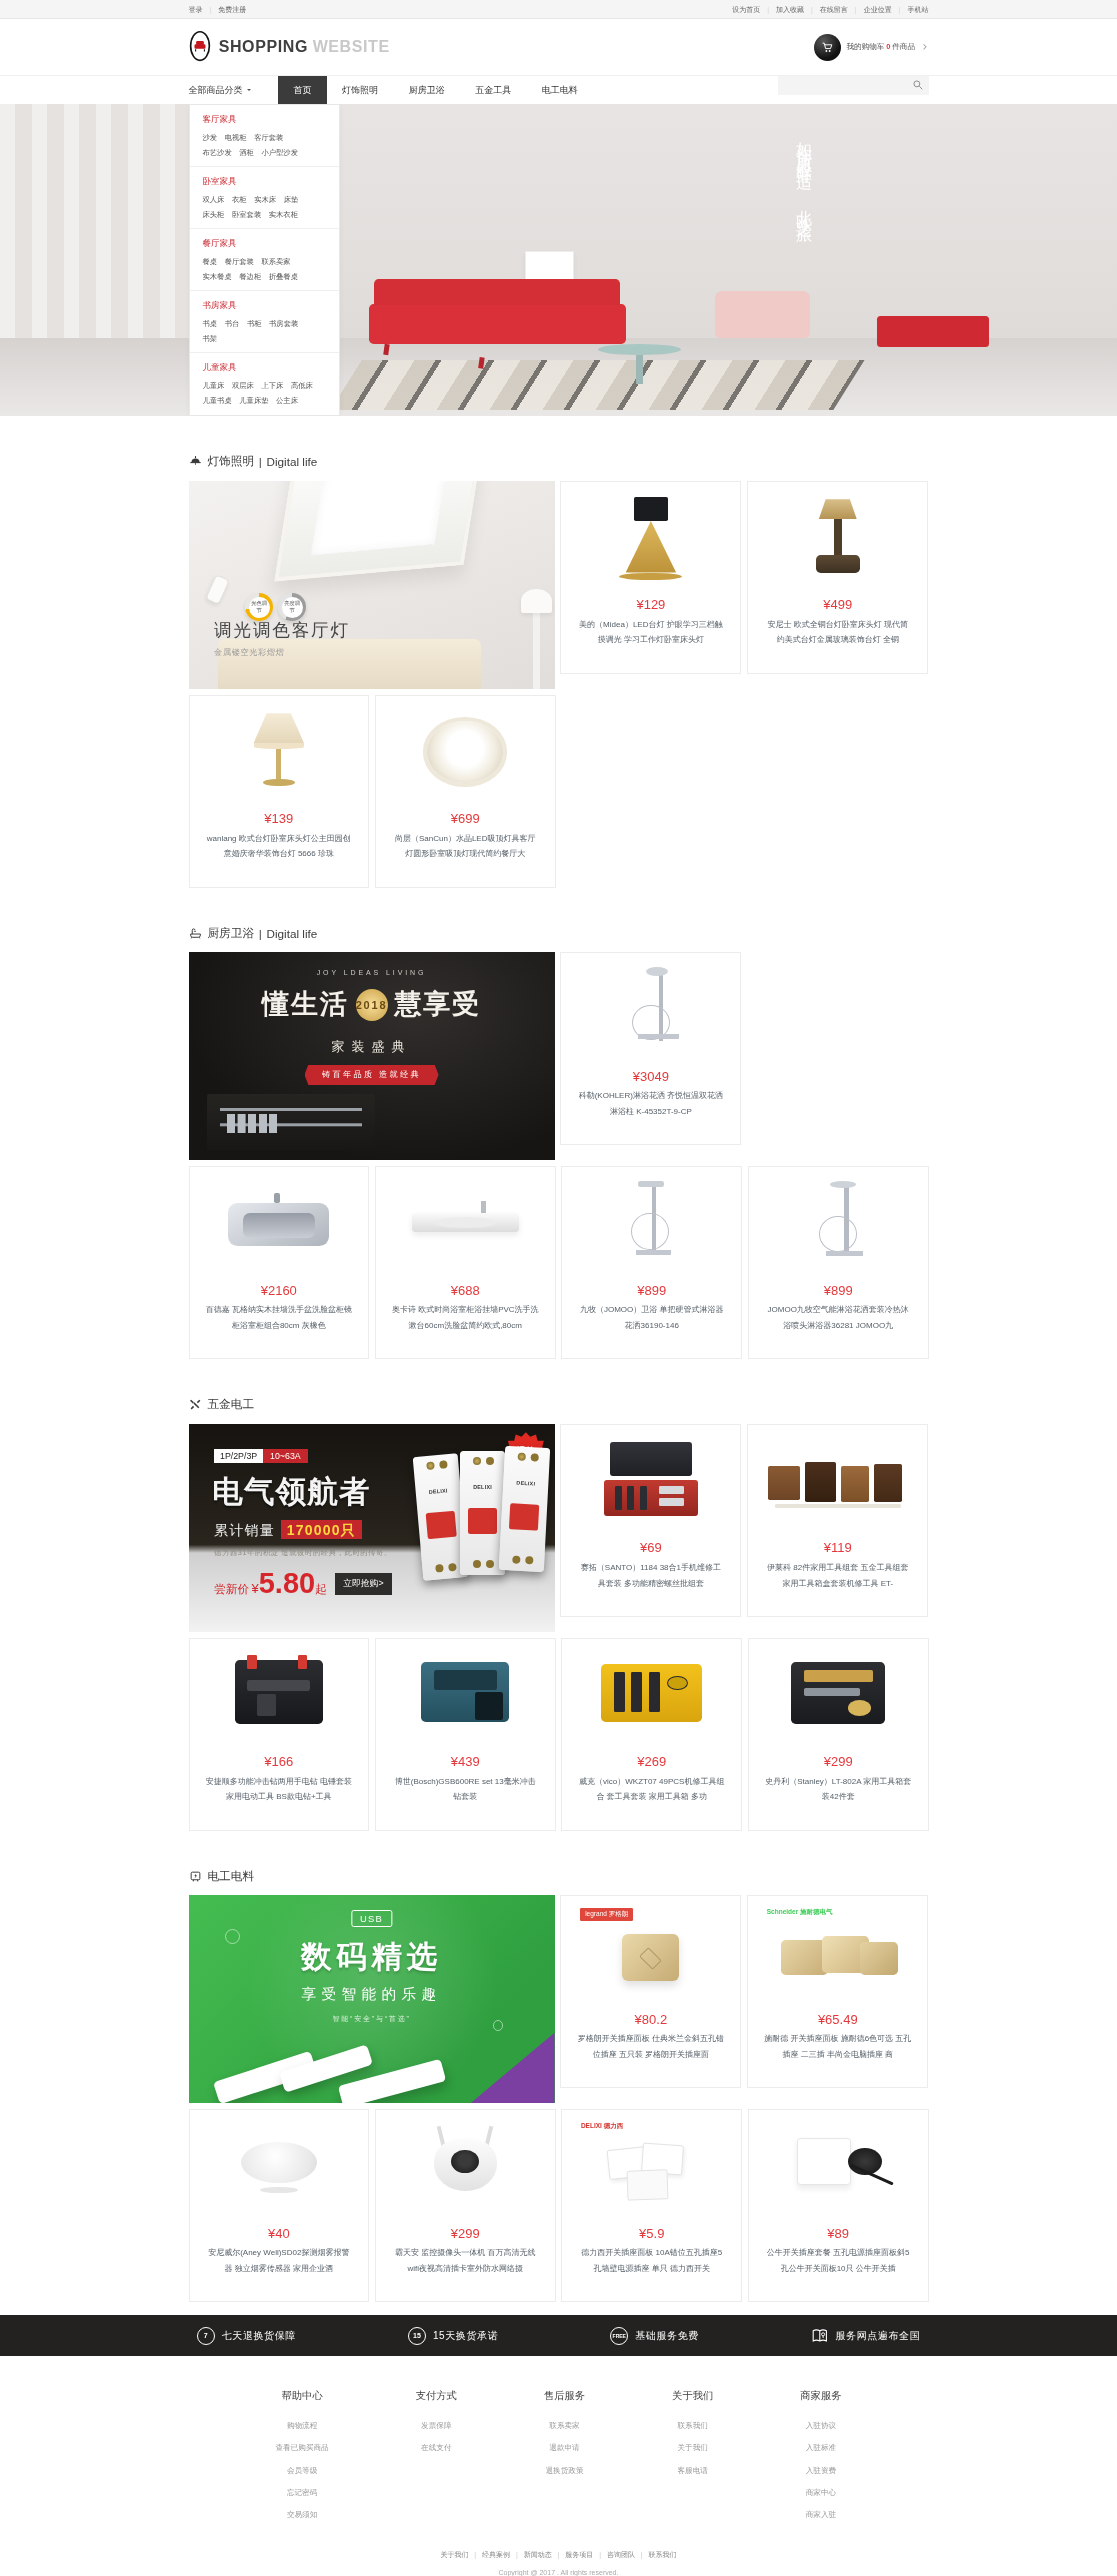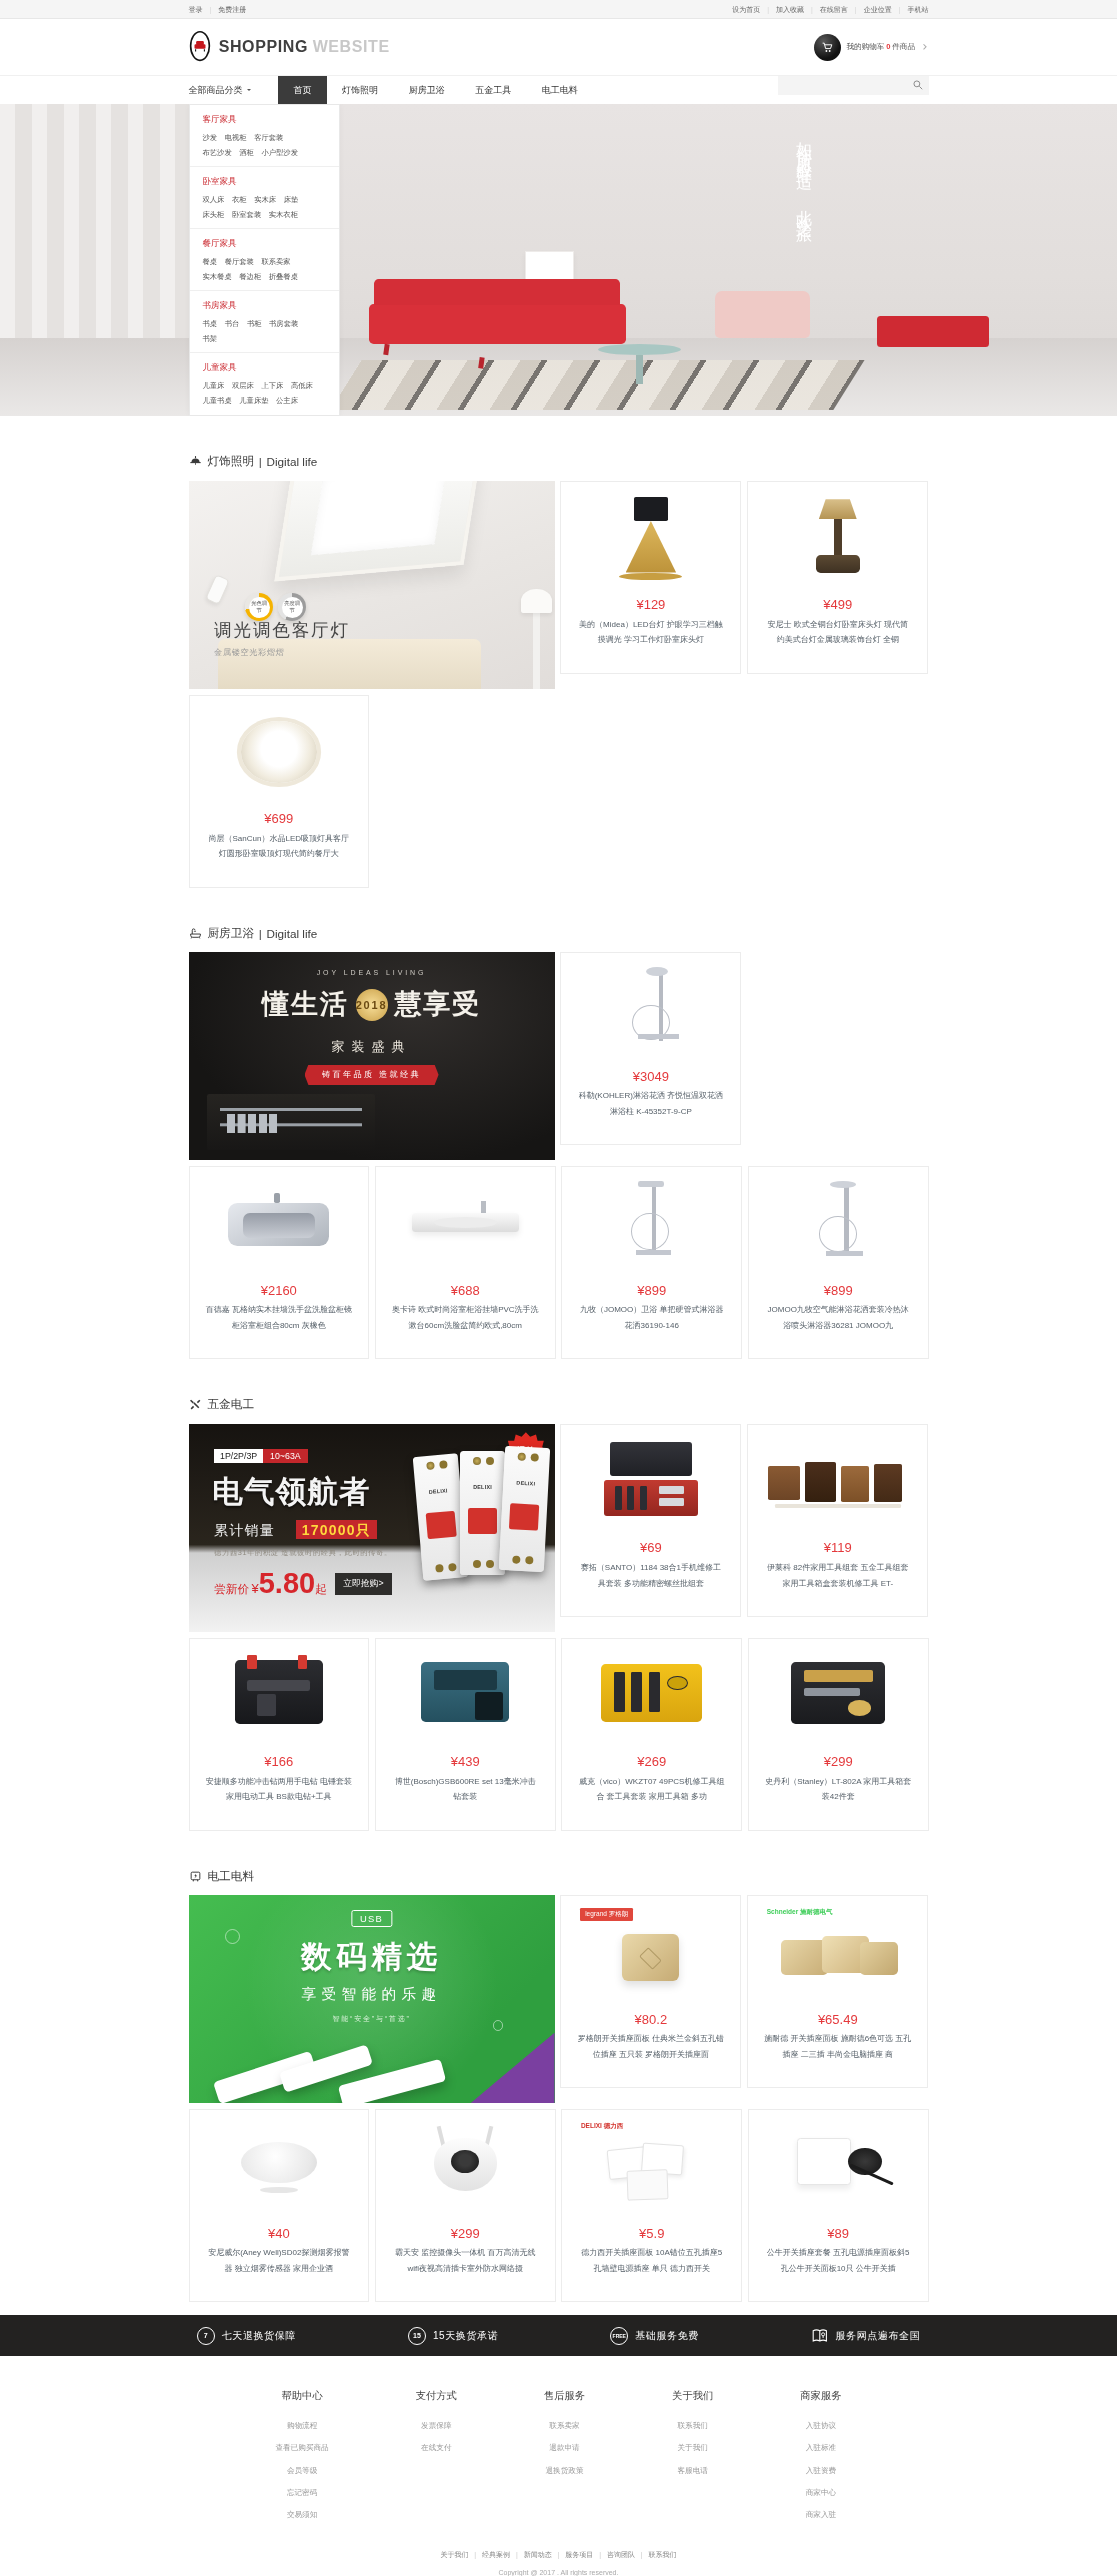--- a/index.html
+++ b/index.html
@@ -90,21 +90,21 @@
   .p2-ribbon{position:absolute;top:54%;left:50%;transform:translateX(-50%);background:#c3272b;color:#fff;font-size:8.2px;letter-spacing:2.3px;padding:4.7px 17.6px;clip-path:polygon(3% 0,97% 0,100% 50%,97% 100%,3% 100%,0 50%);white-space:nowrap;}
   .p2-rack{position:absolute;left:5%;bottom:5%;width:46%;height:27%;background:linear-gradient(#262421,#181716);border-radius:2.3px;}
   .p2-rack::before{content:"";position:absolute;left:8%;top:26%;width:84%;height:5%;background:#9aa0a6;box-shadow:0 15.3px #9aa0a6;}
   .p2-rack::after{content:"";position:absolute;left:12%;top:36%;width:5%;height:34%;background:#b9bec4;box-shadow:10.6px 0 #b9bec4,21px 0 #b9bec4,32px 0 #b9bec4,42px 0 #b9bec4;}
   .promo3{background:linear-gradient(#161310 0%,#2a251d 58%,#cfcfcf 62%,#f2f2f2 100%);}
   .p3-specs{position:absolute;left:7%;top:13%;font-size:8.8px;}
   .p3-spec1{background:#fff;color:#222;padding:2.3px 5.9px;}
   .p3-spec2{background:#c3272b;color:#fff;padding:2.3px 7px;}
   .p3-main{position:absolute;left:6.5%;top:23%;font-size:30.5px;font-weight:bold;color:#f4f4f4;text-shadow:0 1.8px 2.3px rgba(0,0,0,.55);letter-spacing:1.2px;}
   .p3-sales{position:absolute;left:7%;top:47%;color:#eee;font-size:14px;letter-spacing:1.2px;}
-  .p3-sales-v{background:#c3272b;color:#ffd83d;font-weight:bold;padding:1.8px 5.9px;margin-left:21px;}
+  .p3-sales-v{background:#c3272b;color:#ffd83d;font-weight:bold;padding:1.8px 5.9px;margin-left:6px;}
   .p3-line{position:absolute;left:7%;top:59.5%;color:#8f8a80;font-size:7.3px;letter-spacing:0.6px;}
   .p3-price{position:absolute;left:7%;top:70%;color:#d6262b;display:flex;align-items:baseline;}
   .p3-pp{font-size:11.7px;margin-right:2.3px;}
   .p3-cur{font-size:13px;}
   .p3-big{font-size:29px;font-weight:bold;line-height:1;}
   .p3-ps{font-size:11.7px;}
   .p3-cta{display:inline-block;background:#2e2d2b;color:#fff;font-size:8.8px;padding:4.7px 8.2px;margin-left:8.2px;align-self:center;}
   .p3-burst{position:absolute;right:2.5%;top:4%;width:39px;height:39px;background:#e02a22;color:#fff;display:flex;align-items:center;justify-content:center;font-size:9.4px;font-weight:bold;clip-path:polygon(50% 0,61% 12%,76% 6%,80% 22%,96% 22%,92% 38%,100% 50%,92% 62%,96% 78%,80% 78%,76% 94%,61% 88%,50% 100%,39% 88%,24% 94%,20% 78%,4% 78%,8% 62%,0 50%,8% 38%,4% 22%,20% 22%,24% 6%,39% 12%);}
   .p3-brk{position:absolute;width:45px;height:124px;background:linear-gradient(#fbfbfb,#e7e7e7);border-radius:3.5px;box-shadow:0 4.7px 9.4px rgba(0,0,0,.4);}
   .p3-brk::before{content:"";position:absolute;left:17%;top:46%;width:66%;height:21%;background:#d2322c;border-radius:2.3px;}
@@ -301,20 +301,30 @@
         <div style="left:47.5%;top:26%;width:5%;height:36%;background:#4f3e2a"></div>
         <div style="left:36%;top:62%;width:28%;height:18%;background:linear-gradient(#5c4a33,#3e3122);border-radius:4.7px"></div>
       </div>
       <div class="price">¥499</div>
       <div class="desc">安尼士 欧式全铜台灯卧室床头灯 现代简约美式台灯金属玻璃装饰台灯 全铜</div>
     </div>
   </div>
   <div class="row2">
     <div class="card">
       <div class="ia">
+        <div style="left:34%;top:6%;width:32%;height:30%;clip-path:polygon(26% 0,74% 0,100% 100%,0 100%);background:linear-gradient(#f5ecd8,#e4d6b8)"></div>
+        <div style="left:34%;top:36%;width:32%;height:6%;background:#efe2c6;border-radius:0 0 40% 40%"></div>
+        <div style="left:48.5%;top:42%;width:3%;height:30%;background:#cdb06a"></div>
+        <div style="left:40%;top:72%;width:20%;height:8%;border-radius:50%;background:#c9ab60"></div>
+      </div>
+      <div class="price">¥139</div>
+      <div class="desc">wanlang 欧式台灯卧室床头灯公主田园创意婚庆奢华装饰台灯 5666 珍珠</div>
+    </div>
+    <div class="card">
+      <div class="ia">
         <div style="left:26%;top:14%;width:48%;height:62%;border-radius:50%;background:radial-gradient(circle at 50% 45%,#ffffff 35%,#f1ecdf 60%,#e0d9c8 78%,#d5cdbb 100%);box-shadow:0 0 0 4.1px #eee8da"></div>
       </div>
       <div class="price">¥699</div>
       <div class="desc">尚层（SanCun）水晶LED吸顶灯具客厅灯圆形卧室吸顶灯现代简约餐厅大</div>
     </div>
   </div>
 </div>
 
 <div class="content section">
   <div class="sec-head">

